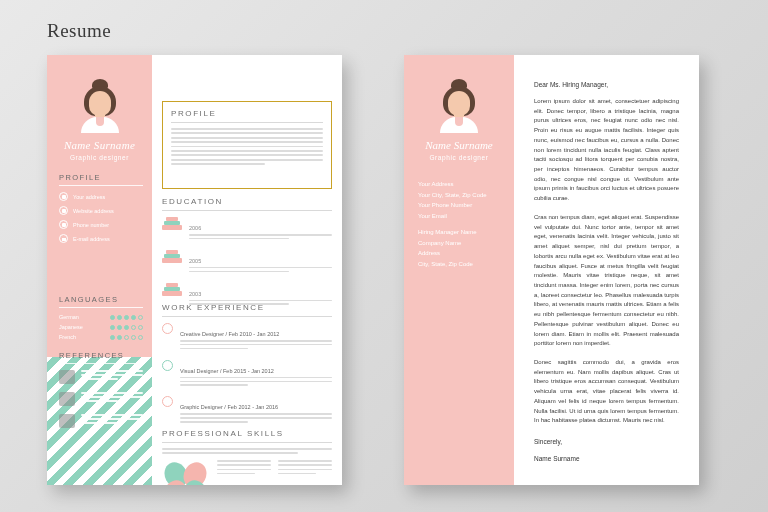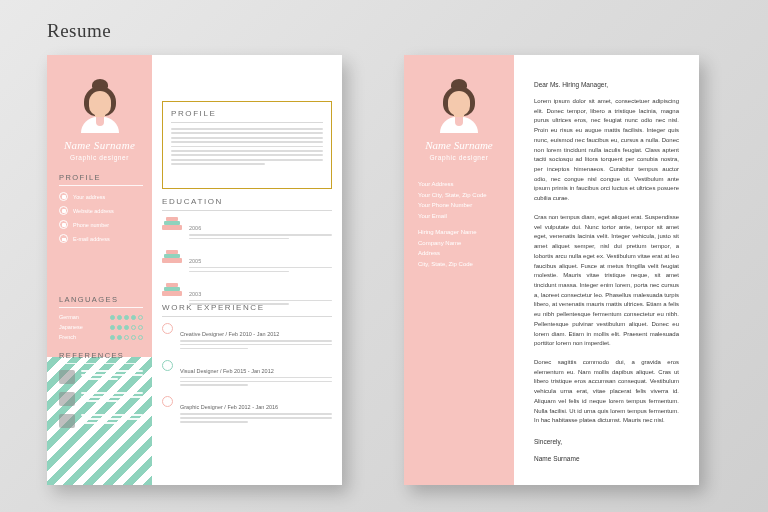--- a/index.html
+++ b/index.html
@@ -335,20 +335,48 @@
               <i class="bk2"></i>
               <i class="bk3"></i>
             </span>
           <span class="edu-body">
             <span class="edu-y">2003</span>
             <i style="width:100%"></i><i style="width:70%"></i>
           </span>
         </div>
       </div>
 
+      <div class="r-sec" style="top:338px">
+        <div class="sec-h">PROFESSIONAL SKILLS</div>
+        <div class="sec-rule"></div>
+        <div class="para">
+            <i></i>
+            <i style="width:80%"></i>
+          </div>
+        <div class="skills-wrap" style="margin-top:6px">
+          <div class="flower">
+            <span class="pet p1"></span>
+              <span class="pet p2"></span>
+              <span class="pet p3"></span>
+              <span class="pet p4"></span>
+          </div>
+          <div class="sk-col">
+              <i></i>
+              <i></i>
+              <i></i>
+              <i style="width:70%"></i>
+            </div>
+          <div class="sk-col">
+              <i></i>
+              <i></i>
+              <i></i>
+              <i style="width:70%"></i>
+            </div>
+        </div>
+      </div>
 
     </div>
   </div>
 
   <div class="sheet" id="cover-sheet">
     <div class="c-left">
       <div class="c-avatar">
         <div class="hair-bun"></div>
           <div class="hair"></div>
           <div class="face"></div>

